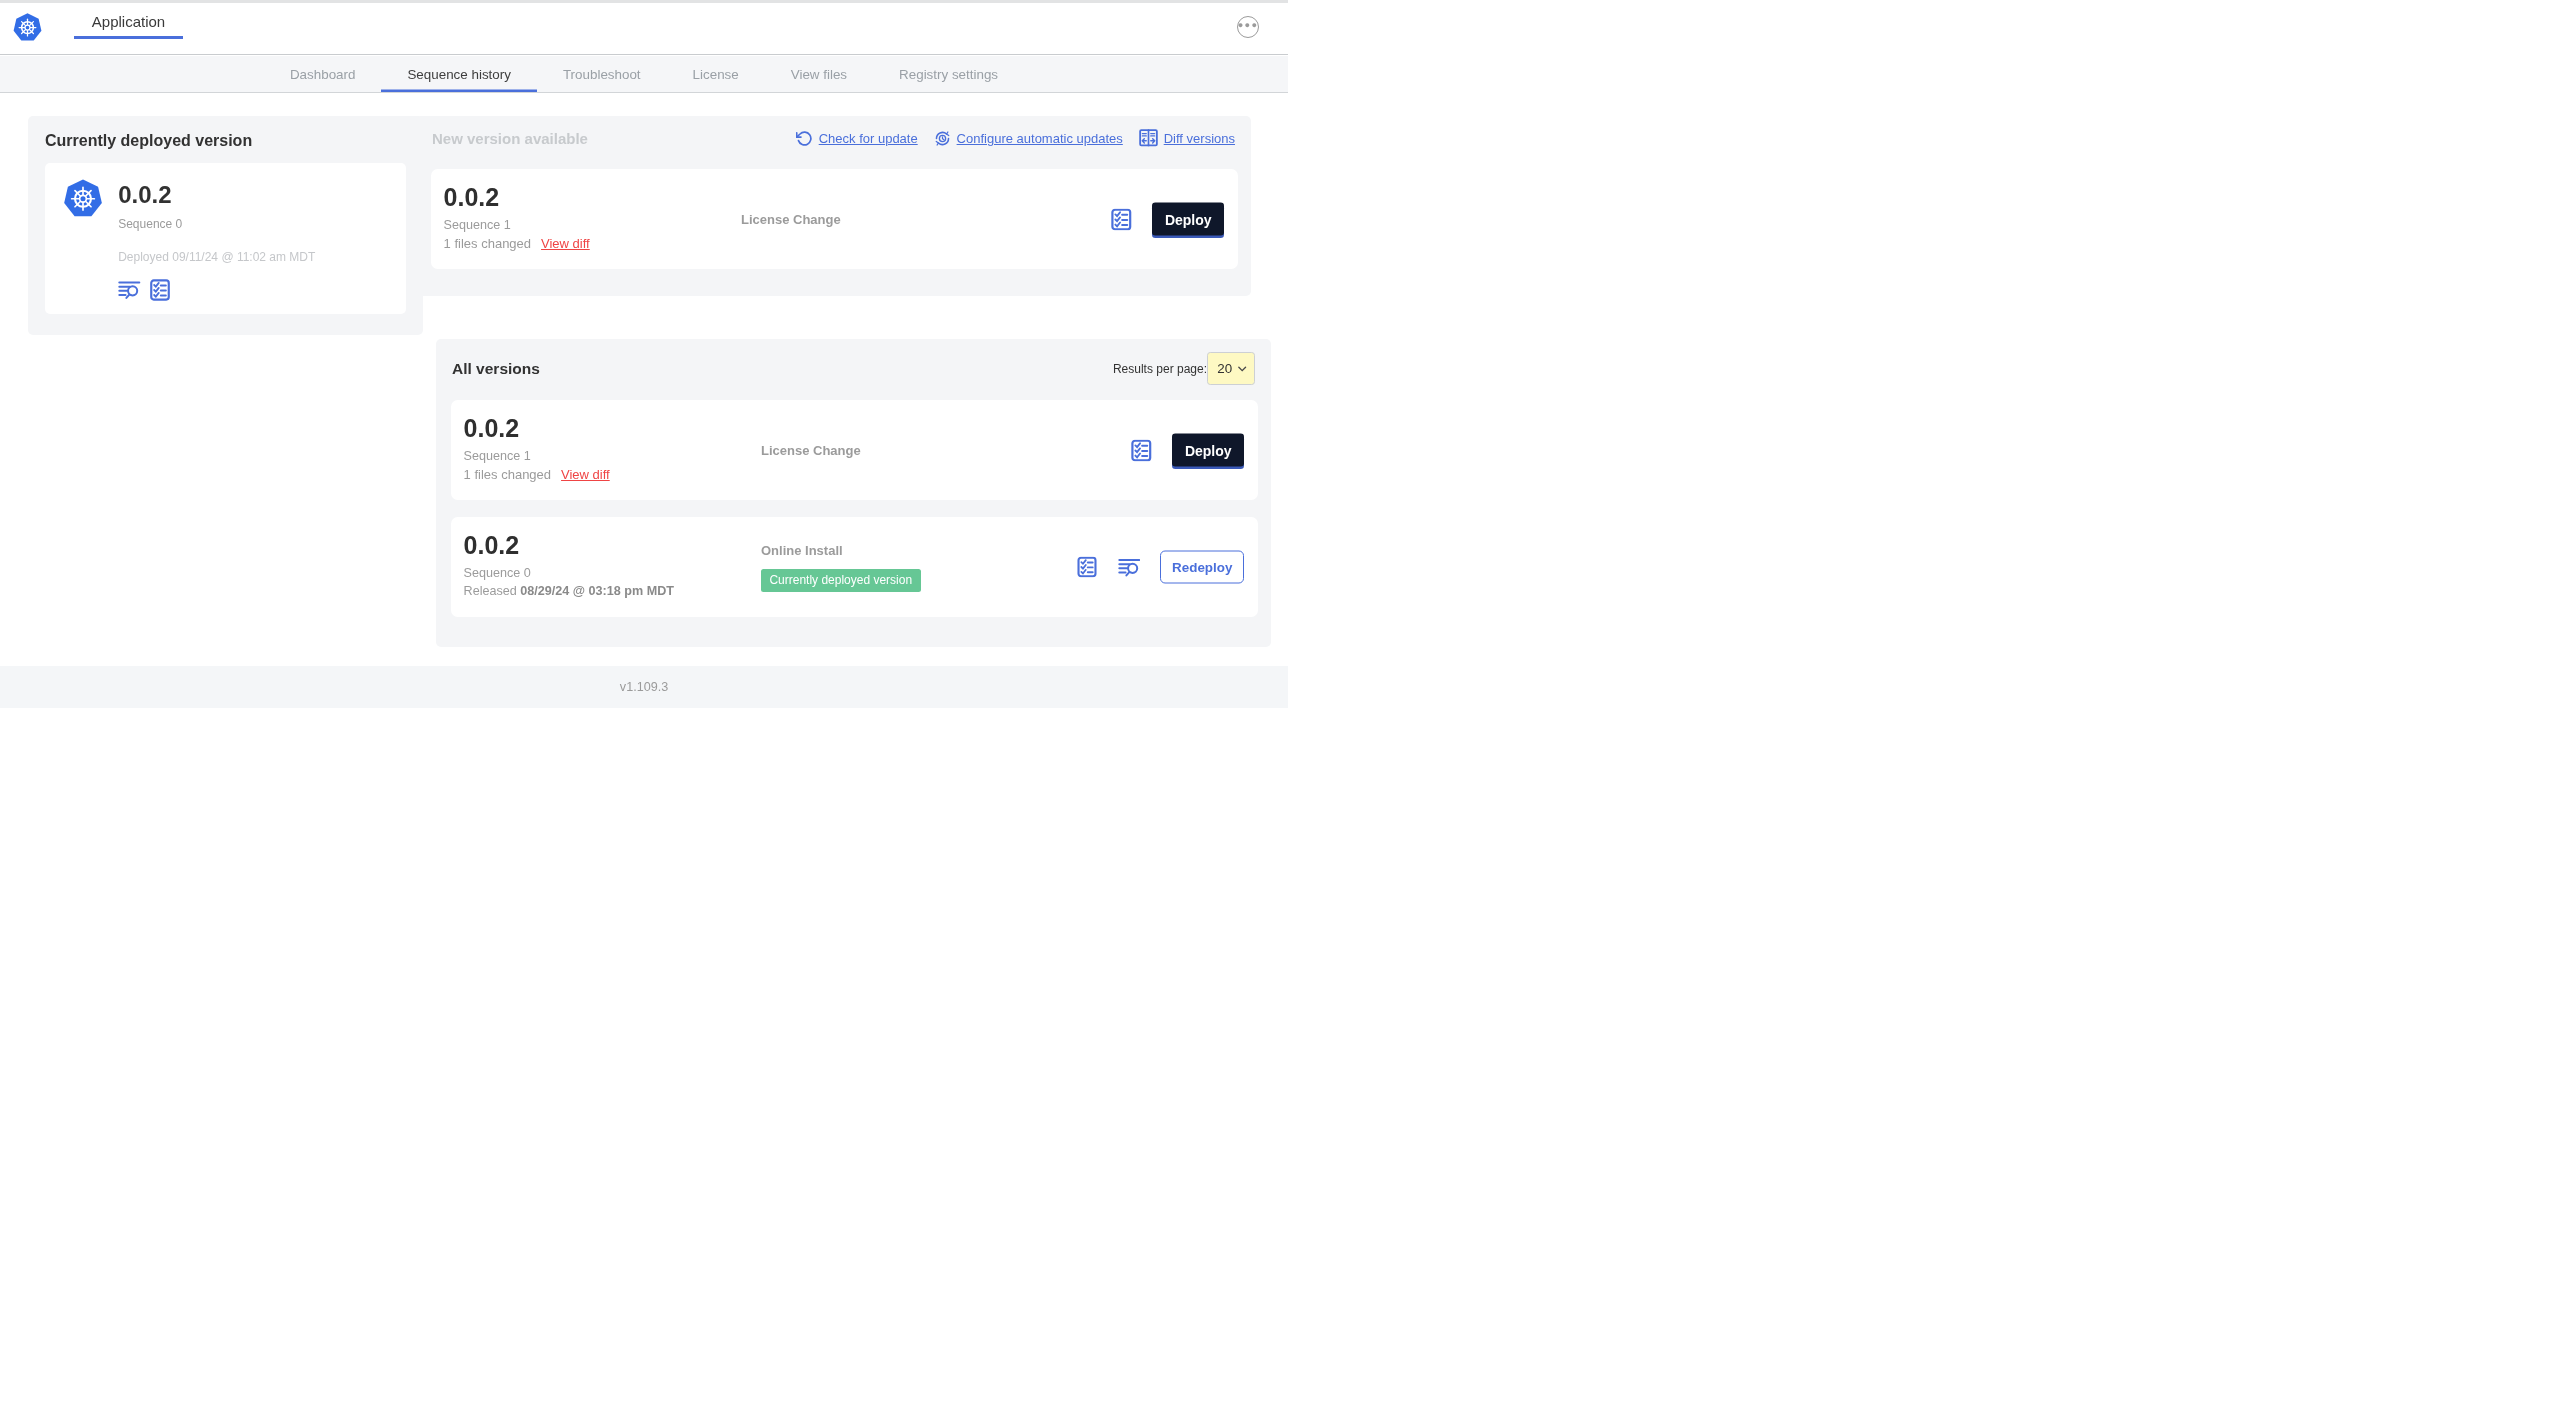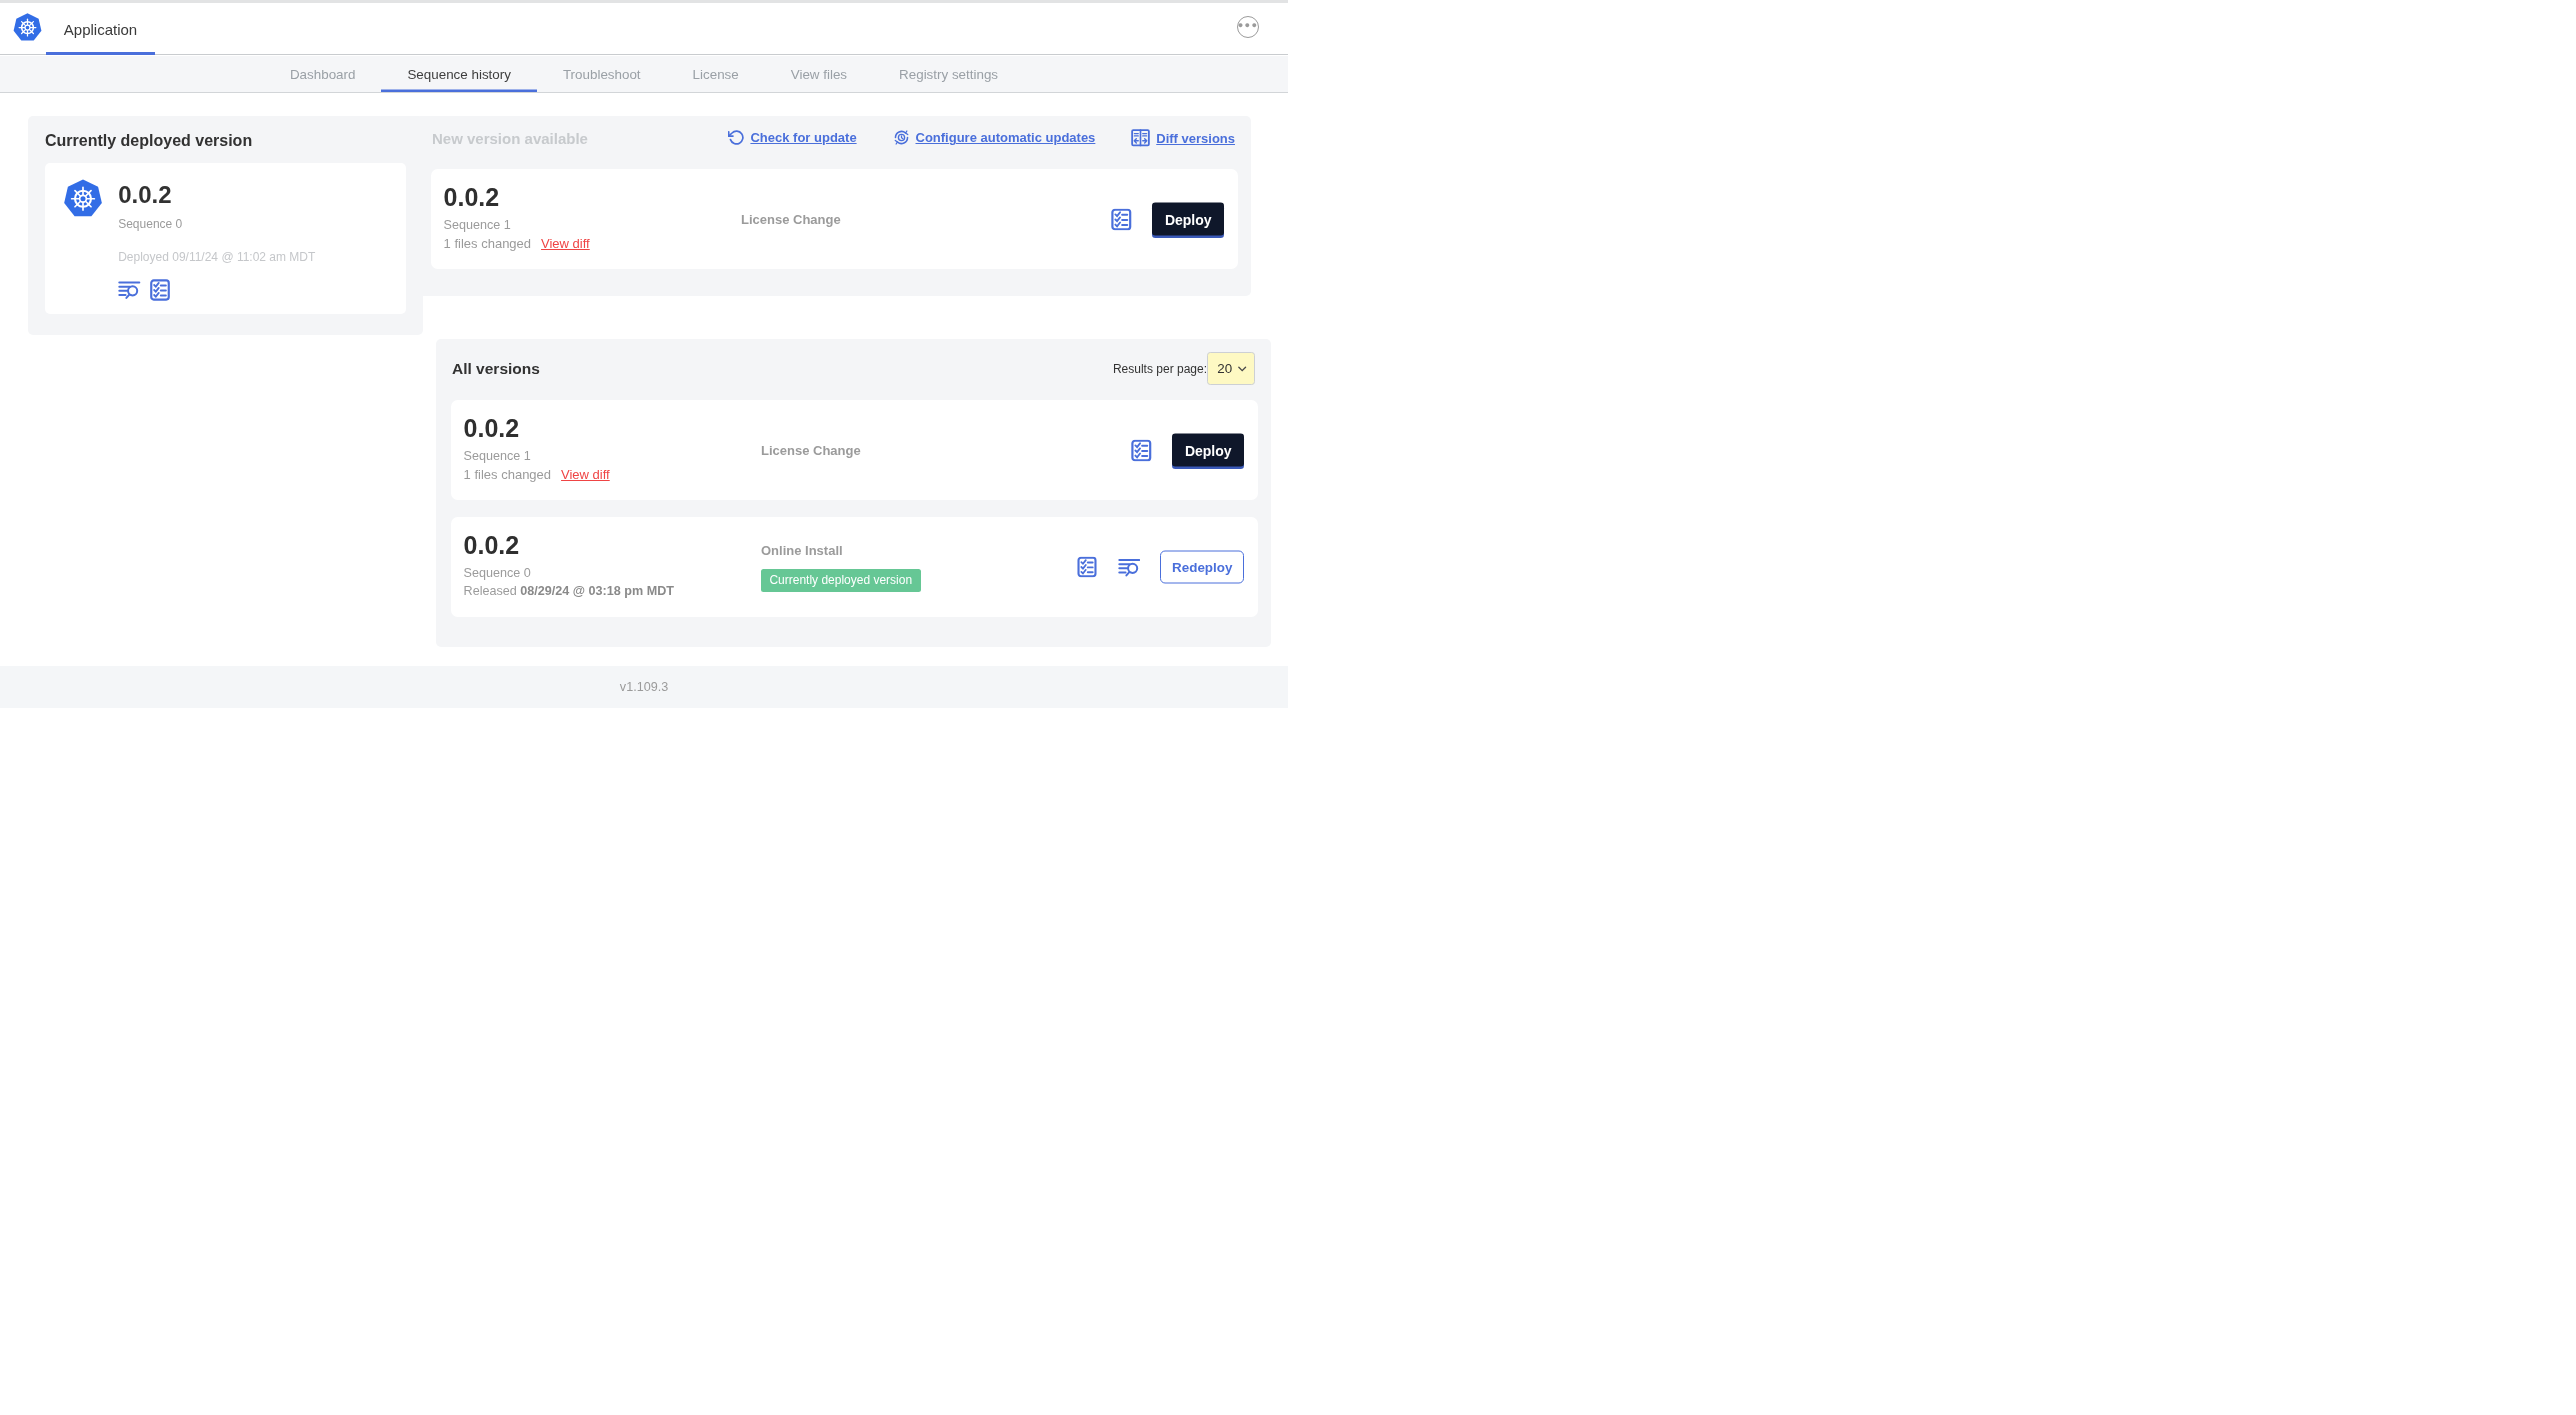--- a/index.html
+++ b/index.html
@@ -6,21 +6,21 @@
   html,body { background:#ffffff; }
   body {
     width:1288px; height:708px; position:relative; overflow:hidden;
     font-family:"Liberation Sans","DejaVu Sans",sans-serif; color:#323232;
   }
   .window-strip { position:absolute; top:0; left:0; right:0; height:3.3px; background:#e2e3e4; z-index:9; }
 
   
   .topbar { position:absolute; top:0; left:0; right:0; height:55px; background:#fff; border-bottom:0.8px solid #c9cccf; z-index:5; }
   .k8s-logo-sm { position:absolute; left:11.7px; top:12.6px; width:31px; height:31px; }
-  .app-tab { position:absolute; left:46px; top:3.3px; height:52px; width:109px; display:flex; align-items:center; justify-content:center; cursor:pointer; }
+  .app-tab { position:absolute; left:74px; top:3.3px; height:36px; width:109px; display:flex; align-items:center; justify-content:center; cursor:pointer; }
   .app-tab .label { font-size:15px; color:#3a3a3a; }
   .app-tab::after { content:""; position:absolute; left:0; right:0; bottom:0; height:3.3px; background:#4a6fdb; }
   .more-btn { position:absolute; right:29px; top:16px; width:22px; height:22px; border:1.7px solid #9b9b9b; border-radius:50%; display:flex; align-items:center; justify-content:center; cursor:pointer; }
   .more-btn .dots { color:#9b9b9b; font-size:9.2px; letter-spacing:1.3px; line-height:1; padding-bottom:3.3px; }
 
   
   .navbar { position:absolute; top:56px; left:0; right:0; height:37px; background:#f5f6f8; border-bottom:0.8px solid #d2d5d8; display:flex; justify-content:center; z-index:4; }
   .nav-tab { height:100%; display:flex; align-items:center; padding:0 26px; font-size:13.4px; color:#9aa0a6; cursor:pointer; }
   .nav-tab.active { color:#3e3e3e; box-shadow:inset 0 -2.5px 0 #4a6fdb; }
 
@@ -34,21 +34,21 @@
   .dc-version { font-size:24px; font-weight:bold; color:#323232; line-height:1.1; }
   .dc-sequence { margin-top:9.2px; font-size:12px; color:#9b9b9b; }
   .dc-deployed { margin-top:19px; font-size:12px; color:#c5c7ca; }
   .dc-icons { margin-top:14.2px; display:flex; align-items:center; gap:9.2px; color:#4a6fdb; }
 
   .right-panel-1 { left:416px; top:116px; width:835px; height:180px; }
   .right-panel-2 { left:436px; top:339px; width:835px; height:308px; }
   .panel-head { display:flex; align-items:center; justify-content:space-between; padding:13.4px 16px 0 16px; }
   .muted-title { font-size:15px; font-weight:600; color:#c7cacd; }
   .dark-title  { font-size:15.5px; font-weight:bold; color:#323232; }
-  .head-links { display:flex; align-items:flex-start; gap:36px;font-weight:bold; }
+  .head-links { display:flex; align-items:center; gap:16px; }
   .head-link { display:flex; align-items:center; gap:5.9px; color:#4a6fdb; cursor:pointer; }
   .head-link .lk { font-size:13px; text-decoration:underline; }
 
   .vrow { position:absolute; left:15px; right:12.6px; height:100px; background:#fff; border-radius:6.7px; }
   .rp1-card { top:53px; }
   .row-1 { top:61px; }
   .row-2 { top:178px; }
   .v-left { position:absolute; left:12.6px; top:15px; }
   .v-version { font-size:25px; font-weight:bold; color:#2f2f2f; line-height:1.05; }
   .v-sequence { margin-top:7.5px; font-size:12.6px; color:#9b9b9b; }

